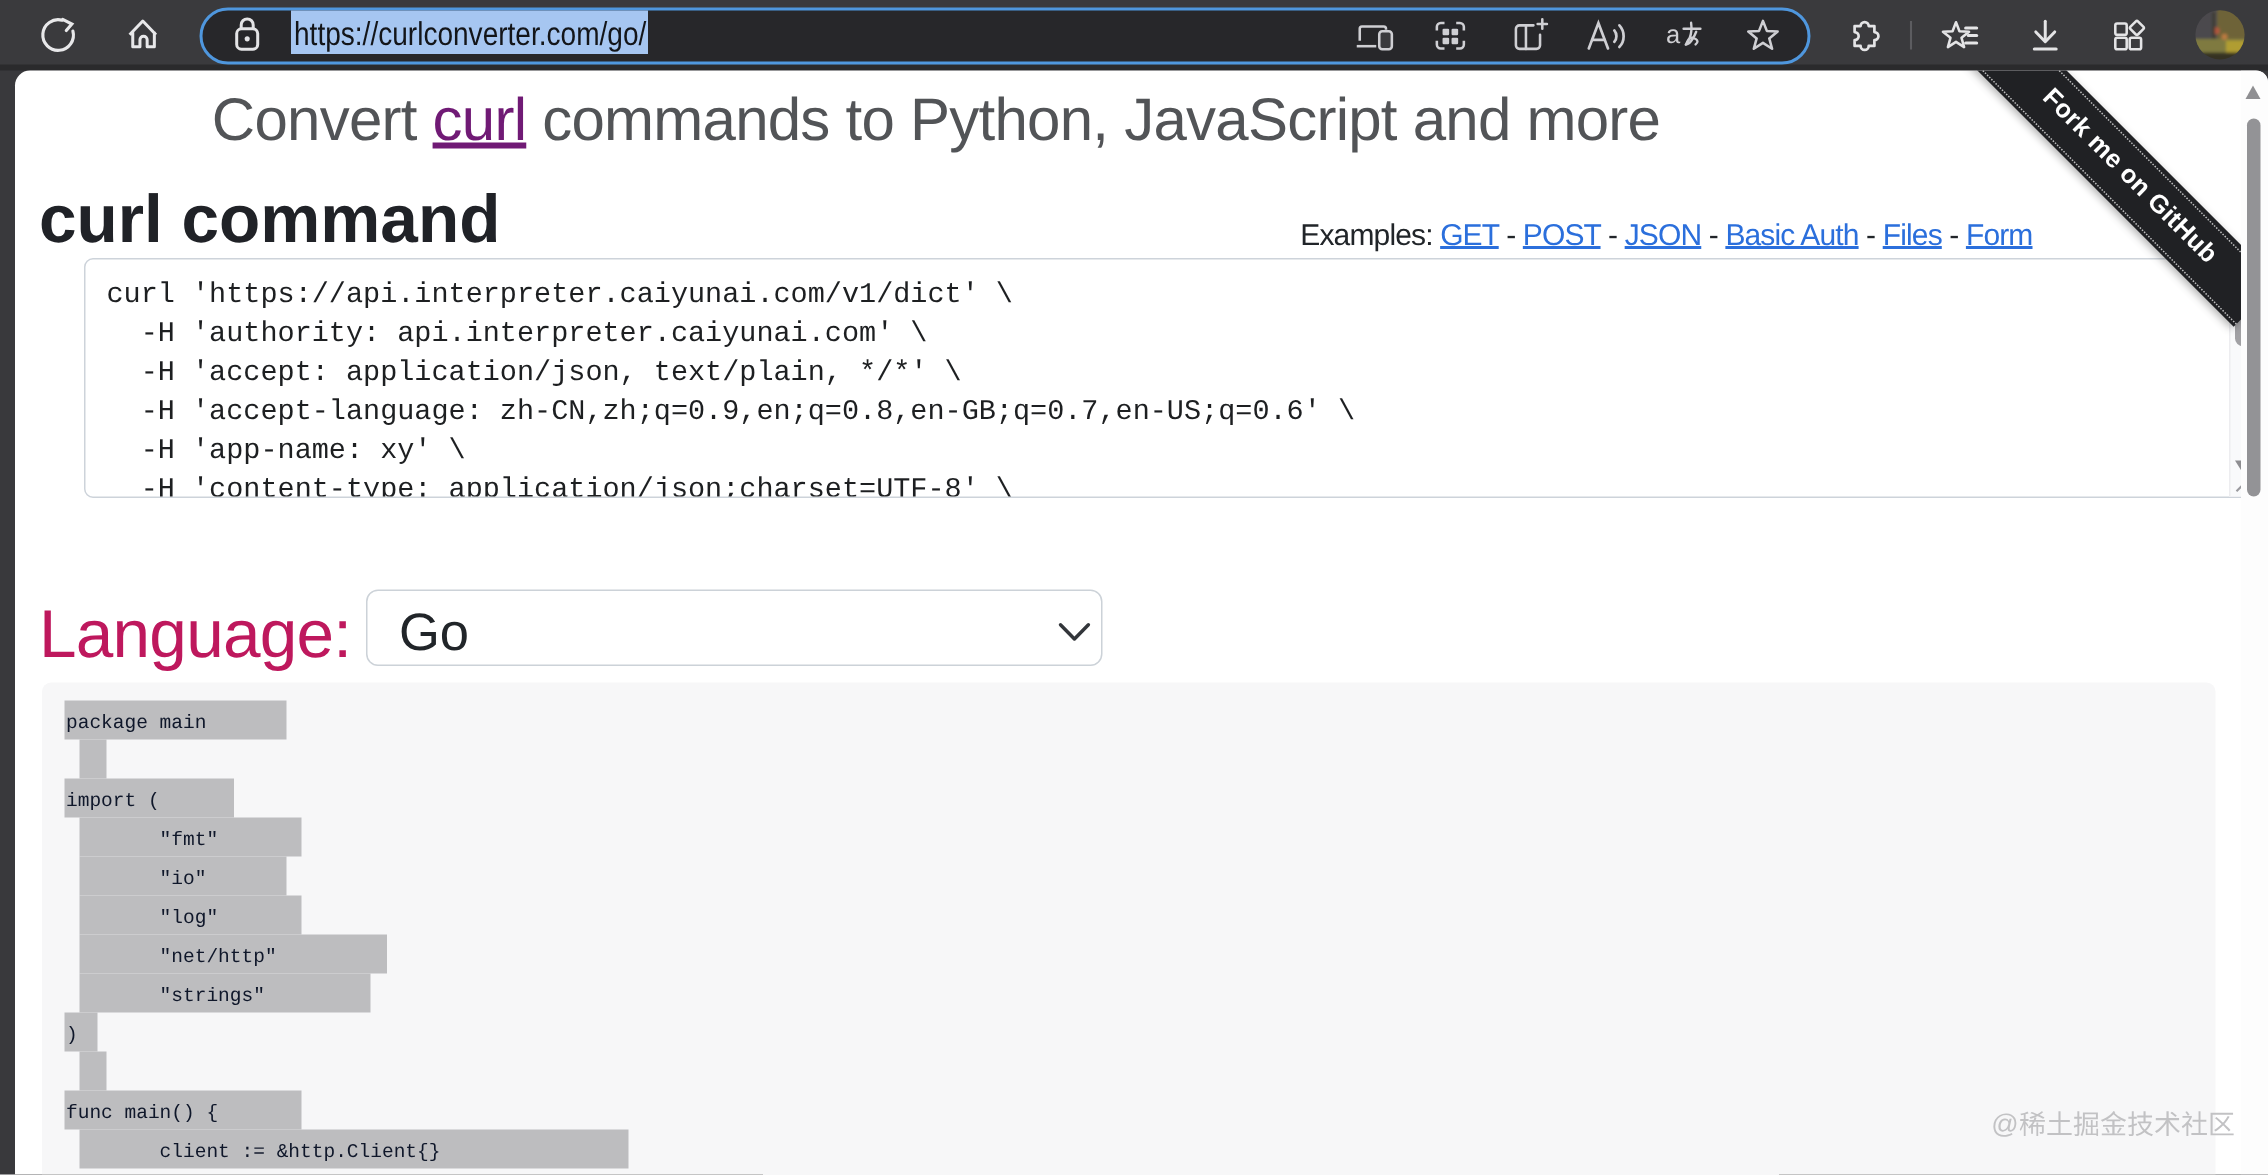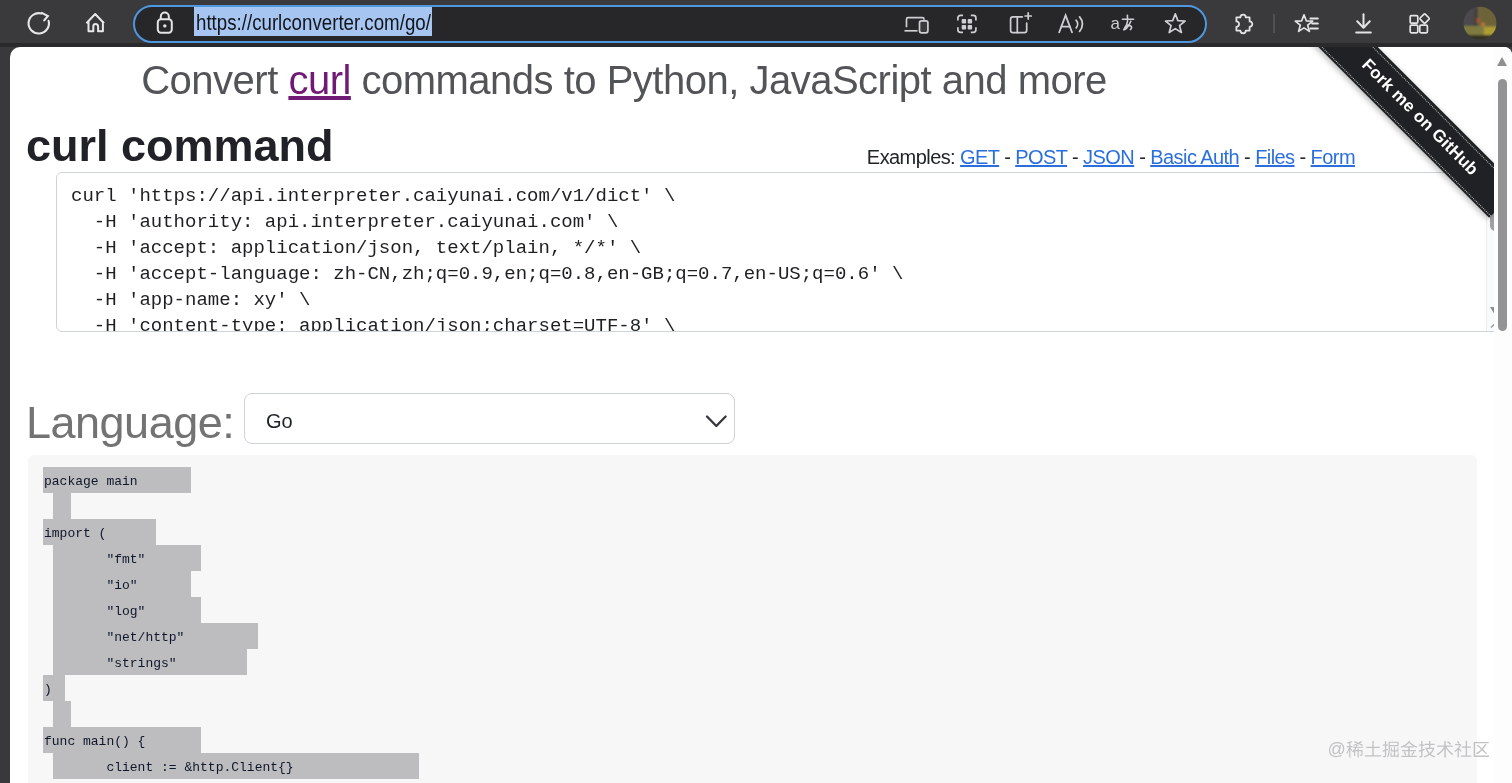--- a/index.html
+++ b/index.html
@@ -140,23 +140,23 @@
     <div class="abs" style="right:3px;top:32px;width:11.5px;height:26px;border-radius:6px;background:#a1a1a4;"></div>
     <div class="abs" style="right:4px;top:134px;width:0;height:0;border-left:5.5px solid transparent;border-right:5.5px solid transparent;border-top:8px solid #8e8e91;"></div>
     <svg class="abs" style="right:1px;bottom:2px;" width="15" height="15">
         <g stroke="#9a9a9e" stroke-width="1.4">
           <line x1="13.5" y1="3" x2="3" y2="13.5"></line>
           <line x1="13.5" y1="8.5" x2="8.5" y2="13.5"></line>
         </g>
       </svg>
   </div>
 
-  <div class="abs" style="left:16px;top:353px;font-size:45px;letter-spacing:-0.5px;line-height:45px;color:#737373;">Language:</div>
+  <div class="abs" style="left:16px;top:353px;font-size:45px;letter-spacing:-0.5px;line-height:45px;color:#be185d;">Language:</div>
   <div class="abs" style="left:234px;top:346px;width:491px;height:51px;border:1px solid #ccd2d8;border-radius:8px;box-sizing:border-box;background:#fff;"></div>
-  <div class="abs" style="left:256px;top:360.5px;font-size:20px;color:#212529;line-height:27px;">Go</div>
+  <div class="abs" style="left:256px;top:360.5px;font-size:35px;color:#212529;line-height:27px;">Go</div>
   <svg class="abs" style="left:694px;top:366px;" width="26" height="18" viewBox="0 0 26 18">
       <path d="M 3 3.5 L 12.3 13 L 21.6 3.5" fill="none" stroke="#33363b" stroke-width="2.3" stroke-linecap="round" stroke-linejoin="round"></path>
     </svg>
 
   <div class="abs" style="left:18px;top:408px;width:1449px;height:340px;background:#f7f7f8;border-radius:6px 6px 0 0;"></div>
   <div class="abs" style="left:33px;top:420px;width:148px;height:26px;background:#bdbdbf;"></div>
   <div class="abs" style="left:43px;top:446px;width:18px;height:26px;background:#bdbdbf;"></div>
   <div class="abs" style="left:33px;top:472px;width:113px;height:26px;background:#bdbdbf;"></div>
   <div class="abs" style="left:43px;top:498px;width:148px;height:26px;background:#bdbdbf;"></div>
   <div class="abs" style="left:43px;top:524px;width:138px;height:26px;background:#bdbdbf;"></div>

